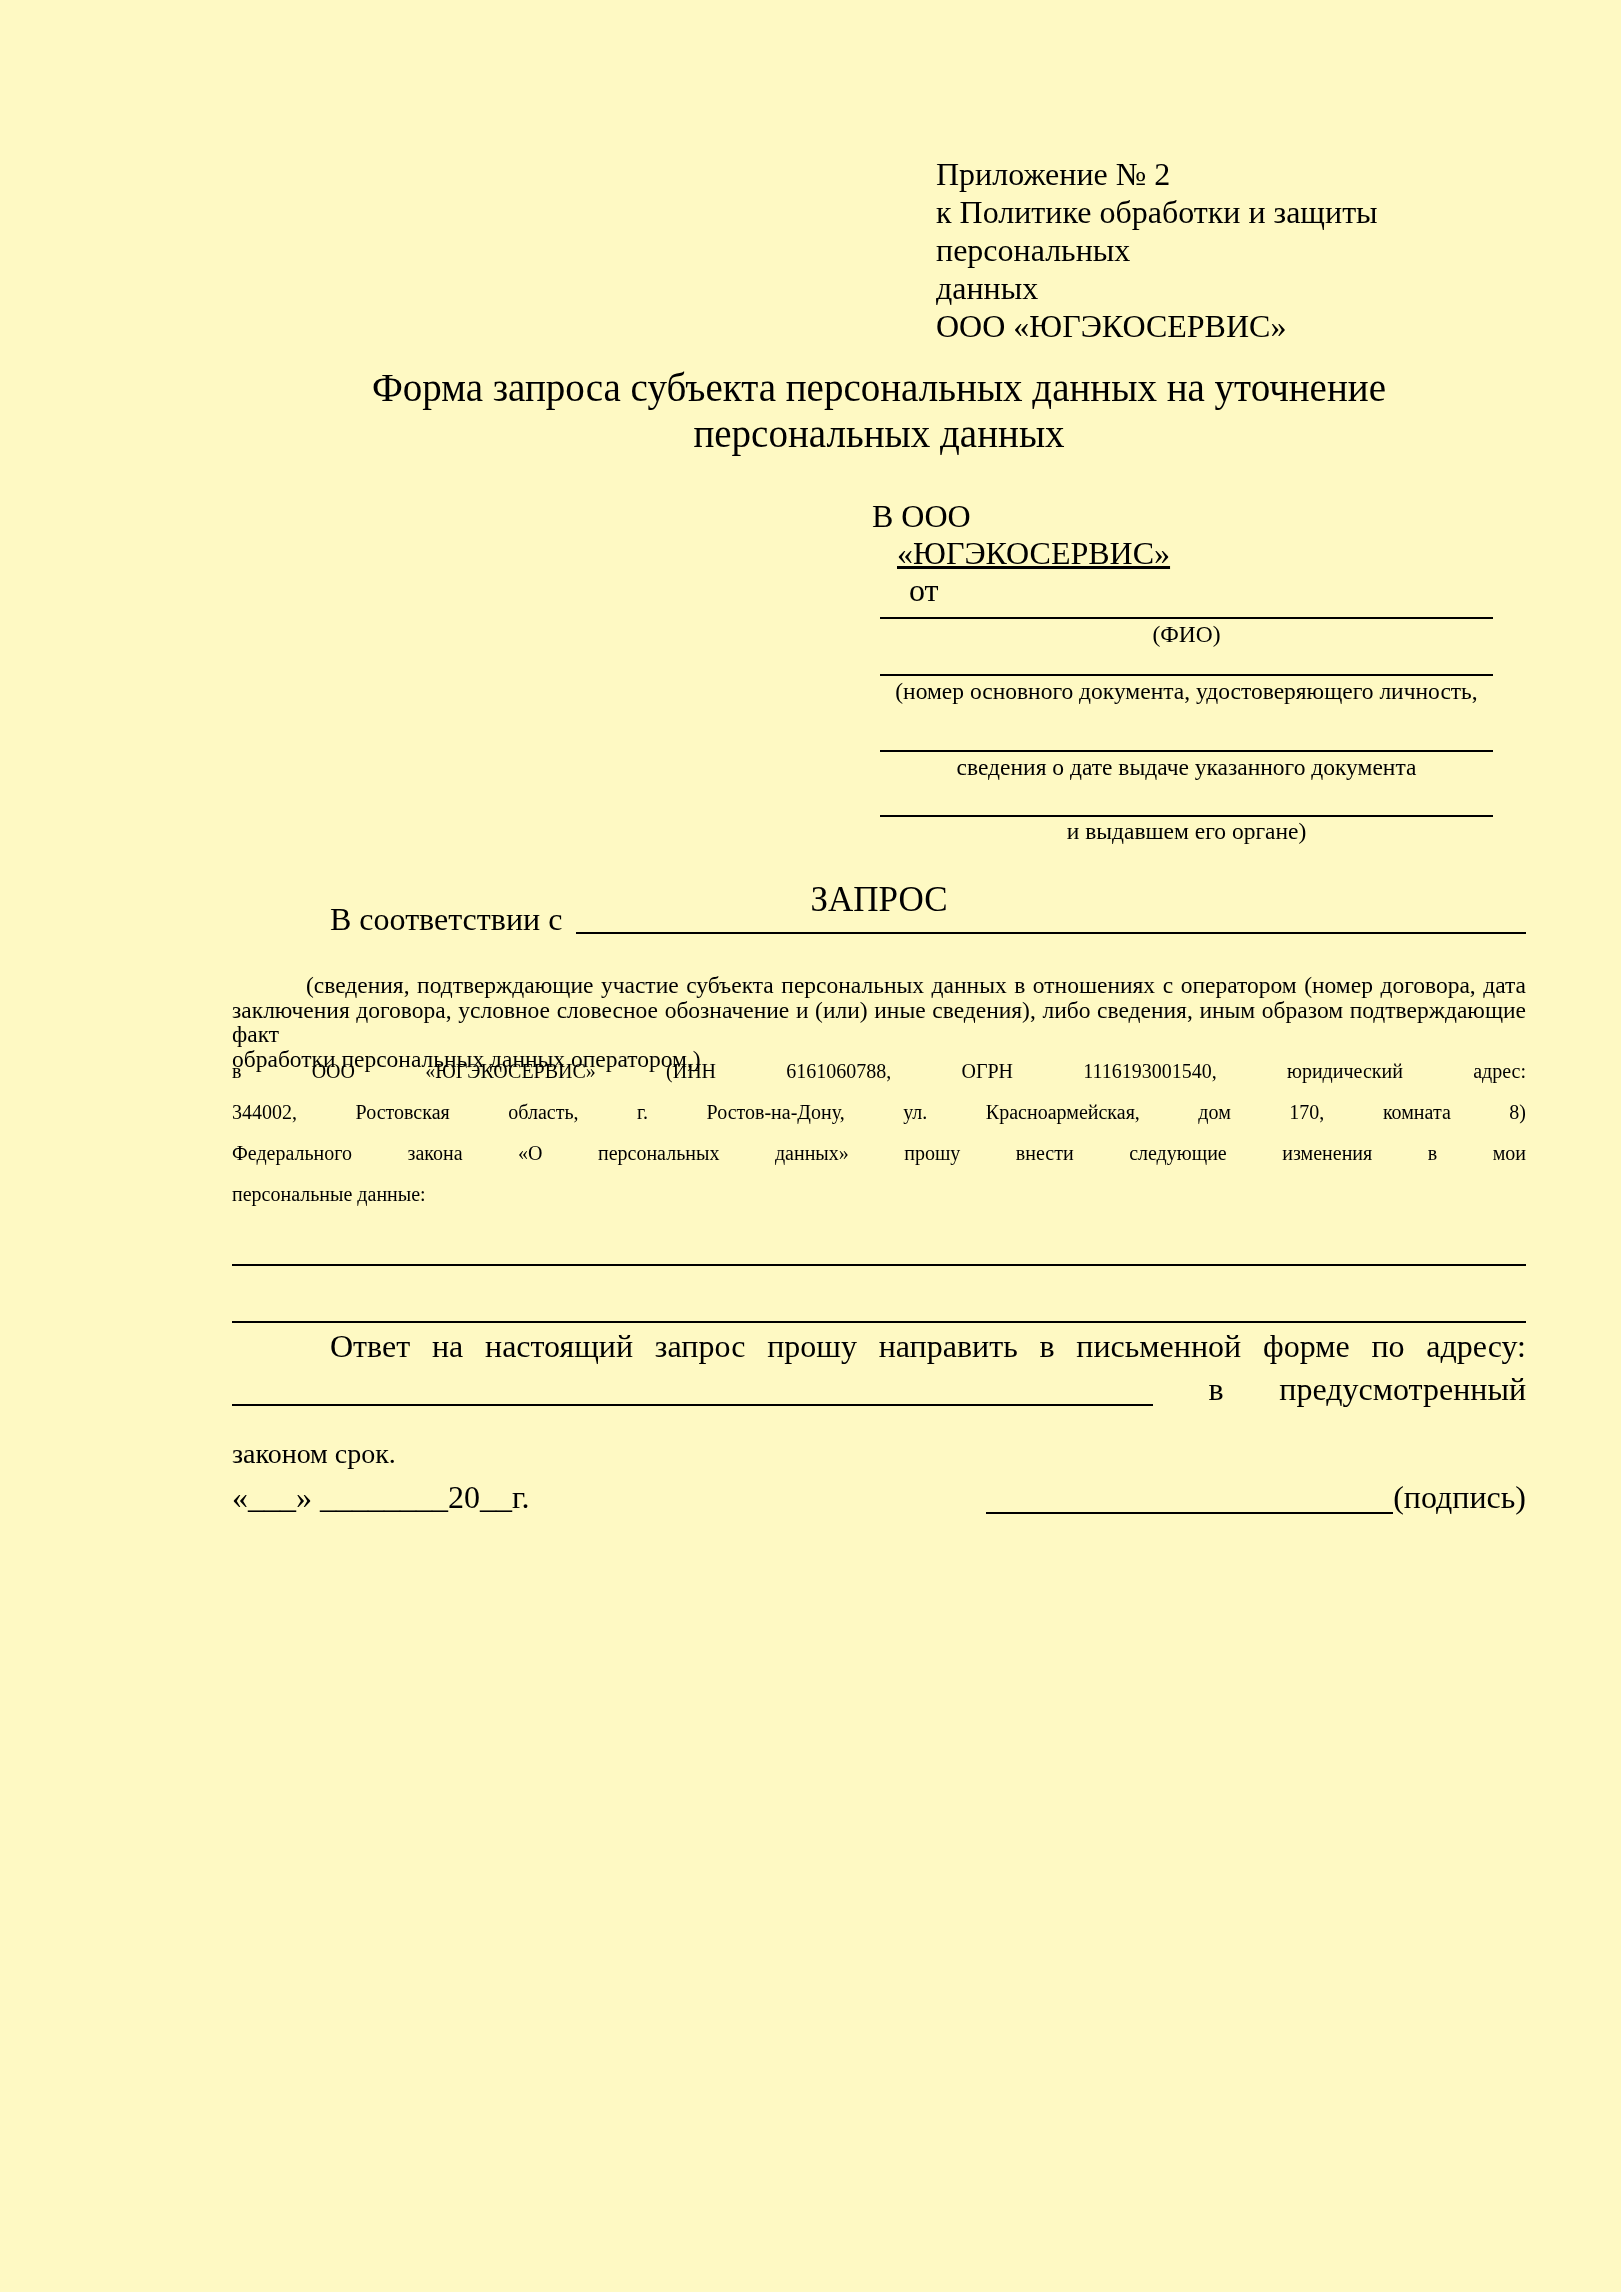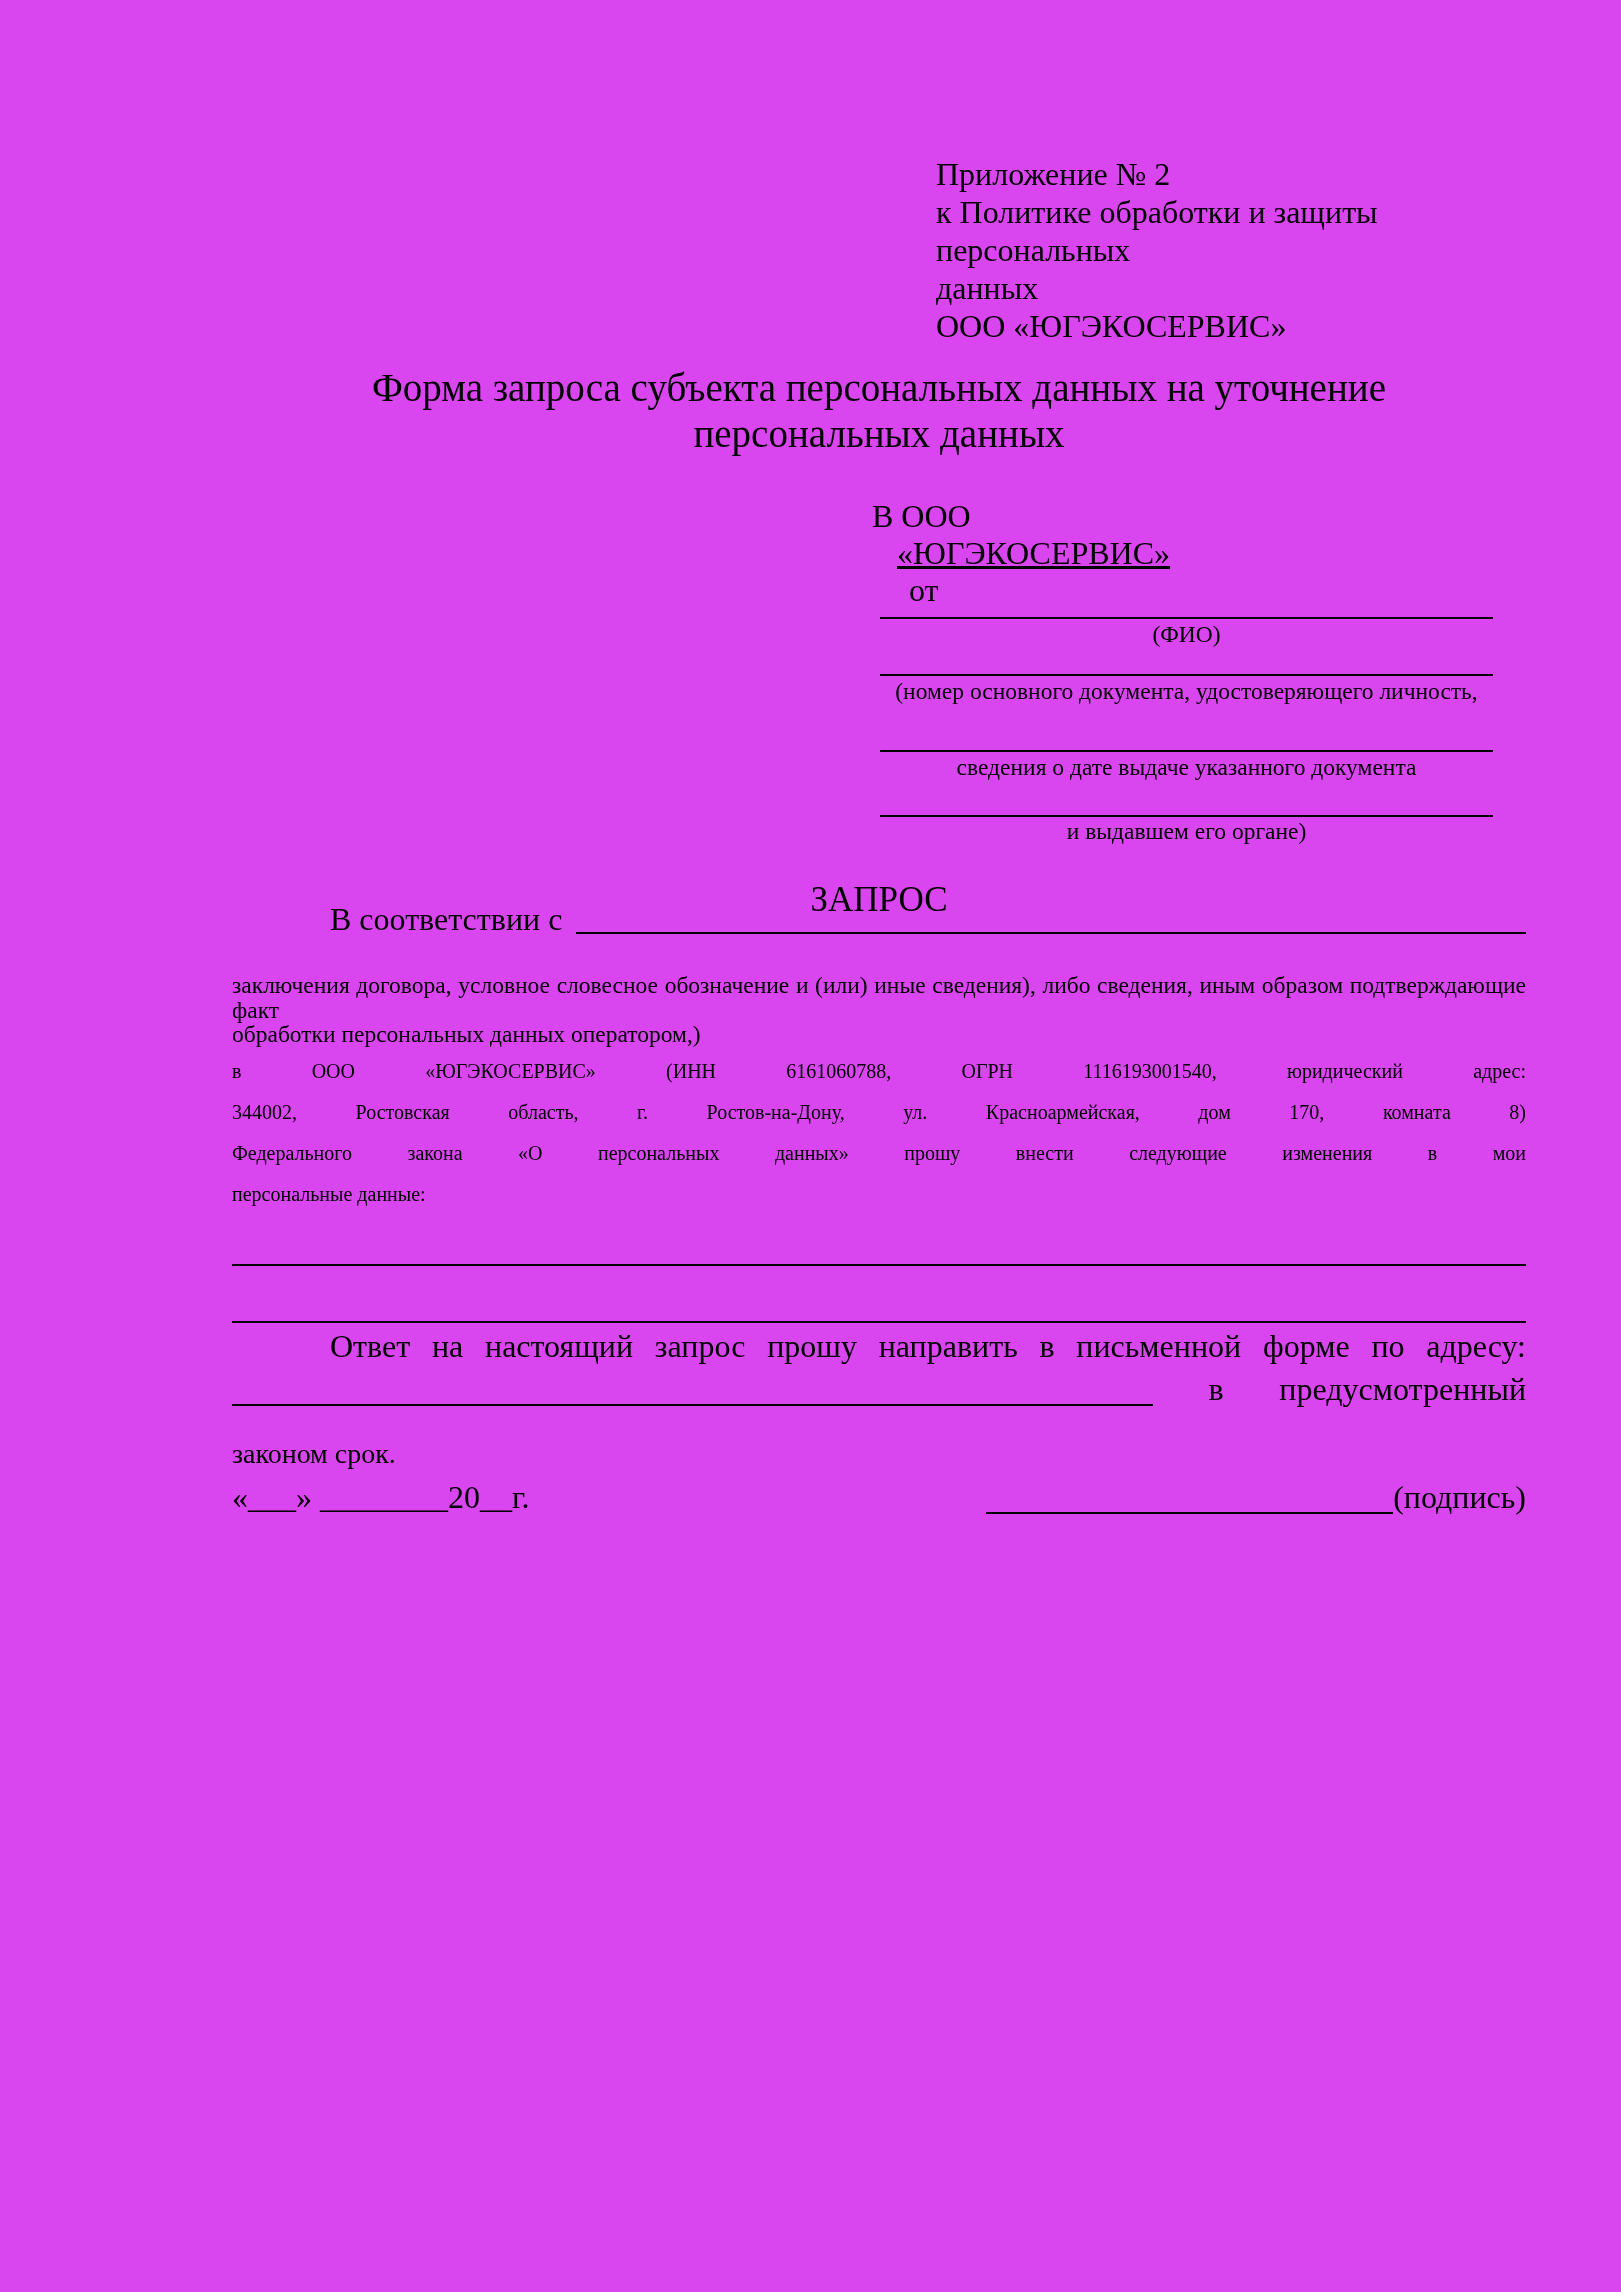--- a/index.html
+++ b/index.html
@@ -4,21 +4,21 @@
 <style>
   html, body {
     margin: 0;
     padding: 0;
     background: #ffffff;
   }
   .page {
     position: relative;
     width: 1621px;
     height: 2293px;
-    background: #d946ef;
+    background: #fef9c3;
     color: #000000;
     font-family: "Liberation Serif", "DejaVu Serif", serif;
     overflow: hidden;
   }
   .abs { position: absolute; }
 
   
   .header-note {
     left: 936px;
     top: 155px;
@@ -218,20 +218,21 @@
   <div class="abs fill-caption fc-4">и выдавшем его органе)</div>
 
   <div class="abs request-heading">ЗАПРОС</div>
 
   <div class="abs intro-row">
     <span class="label">В соответствии с</span>
     <span class="iline"></span>
   </div>
 
   <div class="abs footnote">
+    <div class="fn-line fn-first">(сведения, подтверждающие участие субъекта персональных данных в отношениях с оператором (номер договора, дата</div>
     <div class="fn-line">заключения договора, условное словесное обозначение и (или) иные сведения), либо сведения, иным образом подтверждающие факт</div>
     <div class="fn-line fn-last">обработки персональных данных оператором,)</div>
   </div>
 
   <div class="abs body-par">
     <div class="b-line">в ООО «ЮГЭКОСЕРВИС» (ИНН 6161060788, ОГРН 1116193001540, юридический адрес:</div>
     <div class="b-line">344002, Ростовская область, г. Ростов-на-Дону, ул. Красноармейская, дом 170, комната 8)</div>
     <div class="b-line">Федерального закона «О персональных данных» прошу внести следующие изменения в мои</div>
     <div class="b-line b-last">персональные данные:</div>
   </div>

